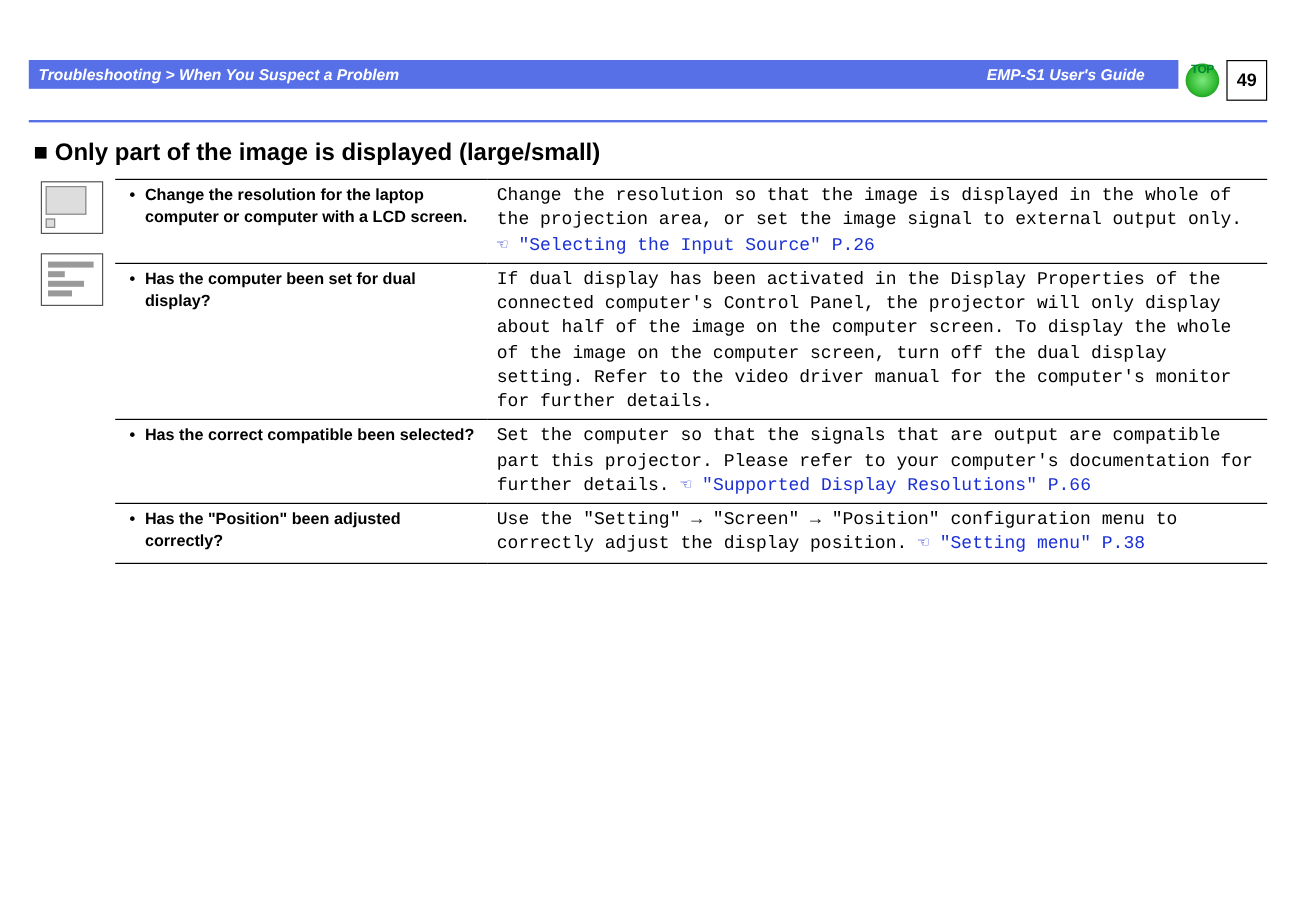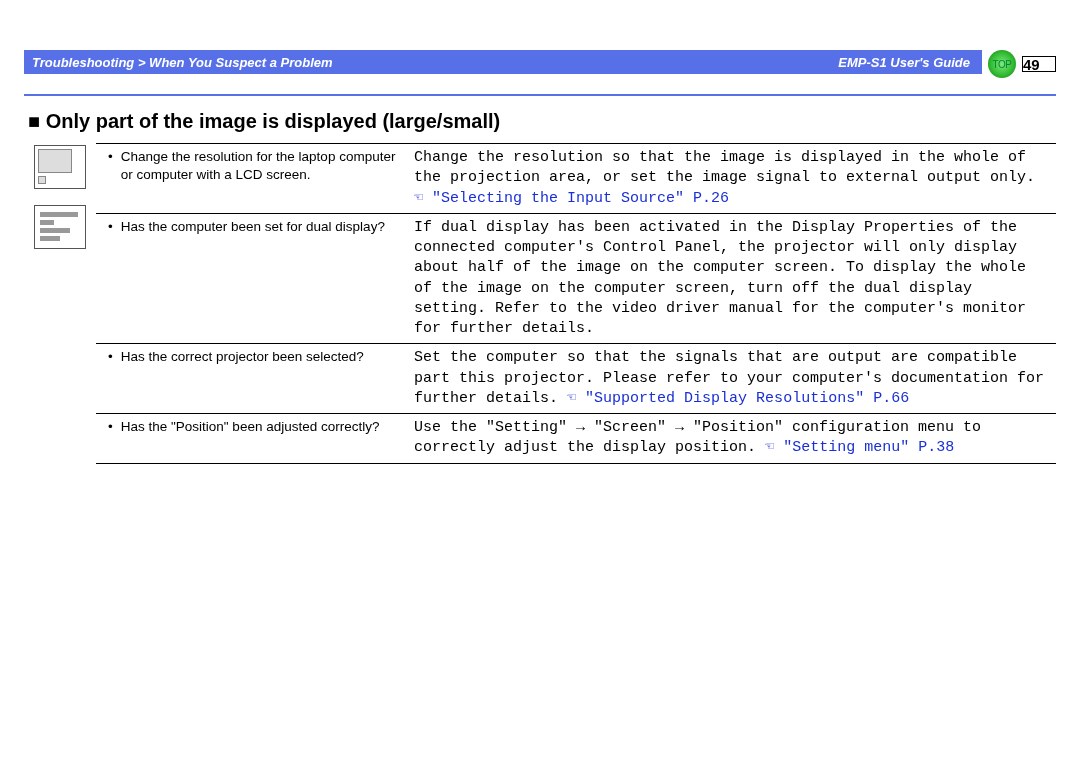--- a/index.html
+++ b/index.html
@@ -1,36 +1,36 @@
 <!DOCTYPE html>
 <html><head>
 <meta charset="utf-8">
 <style>
   * { box-sizing: border-box; margin: 0; padding: 0; }
   body { font-family: Arial, Helvetica, sans-serif; background: #fff; width: 1080px; }
   .page { padding: 50px 24px 1px 24px; }
   .header-bar { background: #5770e8; color: #fff; display: flex; align-items: center; padding: 4px 8px; font-size: 13px; font-style: italic; font-weight: bold; height: 24px; }
   .header-left { flex: 1; }
-  .header-right { font-style: italic; margin-right: 4px; }
+  .header-right { font-style: italic; margin-right: 20px; }
   .top-row { display: flex; align-items: stretch; }
   .top-row .header-bar { flex: 1; }
-  .top-icon { width: 28px; height: 28px; background: radial-gradient(circle at 50% 50%, #7de87d 0%, #2eb82e 60%, #0a6b0a 100%); border-radius: 50%; margin: 0 6px; display: flex; align-items: center; justify-content: center; font-size: 10px; font-weight: normal; color: #083; letter-spacing: -0.5px; align-self: center; }
-  .page-num-box { border: 1px solid #000; width: 34px; height: 16px; display: flex; align-items: center; justify-content: flex-start; font-size: 15px; font-weight: bold; align-self: center; }
+  .top-icon { width: 28px; height: 28px; background: radial-gradient(circle at 50% 50%, #7de87d 0%, #2eb82e 60%, #0a6b0a 100%); border-radius: 50%; margin: 0 6px; display: flex; justify-content: center; font-size: 10px; font-weight: bold; color: #083; letter-spacing: -0.5px; align-self: center; }
+  .page-num-box { border: 1px solid #000; width: 34px; height: 34px; display: flex; align-items: center; justify-content: center; font-size: 15px; font-weight: bold; align-self: center; }
   .thin-line { height: 2px; background: #5770e8; margin: 16px 0 14px 0; }
   .section-title { font-weight: bold; font-size: 20px; margin: 0 0 10px 4px; }
   .sq { display:inline-block; font-family: sans-serif; }
   .content-row { display: flex; align-items: flex-start; }
   .icon-col { width: 72px; flex-shrink: 0; display: flex; flex-direction: column; align-items: center; gap: 16px; padding-top: 2px; }
   .icon-box { width: 52px; height: 44px; border: 1px solid #555; background: #fff; position: relative; padding: 4px; }
   .icon-a-rect { border: 1px solid #888; background: #ddd; }
   .icon-b-bar { background: #999; margin-bottom: 3px; }
   .table-wrap { flex: 1; }
   table { border-collapse: collapse; width: 100%; }
   td { border-top: 1px solid #000; border-bottom: 1px solid #000; padding: 4px 8px 4px 8px; vertical-align: top; font-size: 14px; line-height: 1.35; }
-  td.qcell { width: 310px; font-family: Arial, sans-serif; font-size: 13.5px; }
+  td.qcell { width: 310px; font-family: Arial, sans-serif; font-size: 13.5px; font-weight: bold; }
   td.acell { font-family: Liberation Mono, monospace; font-size: 15px; }
   .bullet { display: flex; align-items: flex-start; }
   .bullet::before { content: "•"; margin: 0 8px 0 4px; }
   .xref { color: #1a2fd6; }
   .hand { color: #1a2fd6; font-weight: bold; }
 </style>
 </head>
 <body>
 
 <div class="page">
@@ -89,21 +89,21 @@
                   <span>Has the computer been set for dual display?</span>
                 </div>
               </td>
           <td class="acell">
             <span>If dual display has been activated in the Display Properties of the connected computer's Control Panel, the projector will only display about half of the image on the computer screen. To display the whole of the image on the computer screen, turn off the dual display setting. Refer to the video driver manual for the computer's monitor for further details.</span>
           </td>
         </tr>
         <tr>
           <td class="qcell">
                 <div class="bullet">
-                  <span>Has the correct projector been selected?</span>
+                  <span>Has the correct compatible been selected?</span>
                 </div>
               </td>
           <td class="acell">
             <span>Set the computer so that the signals that are output are compatible part this projector. Please refer to your computer's documentation for further details.</span>
             <span class="hand">☜</span>
             <span class="xref">"Supported Display Resolutions" P.66</span>
           </td>
         </tr>
         <tr>
           <td class="qcell">

